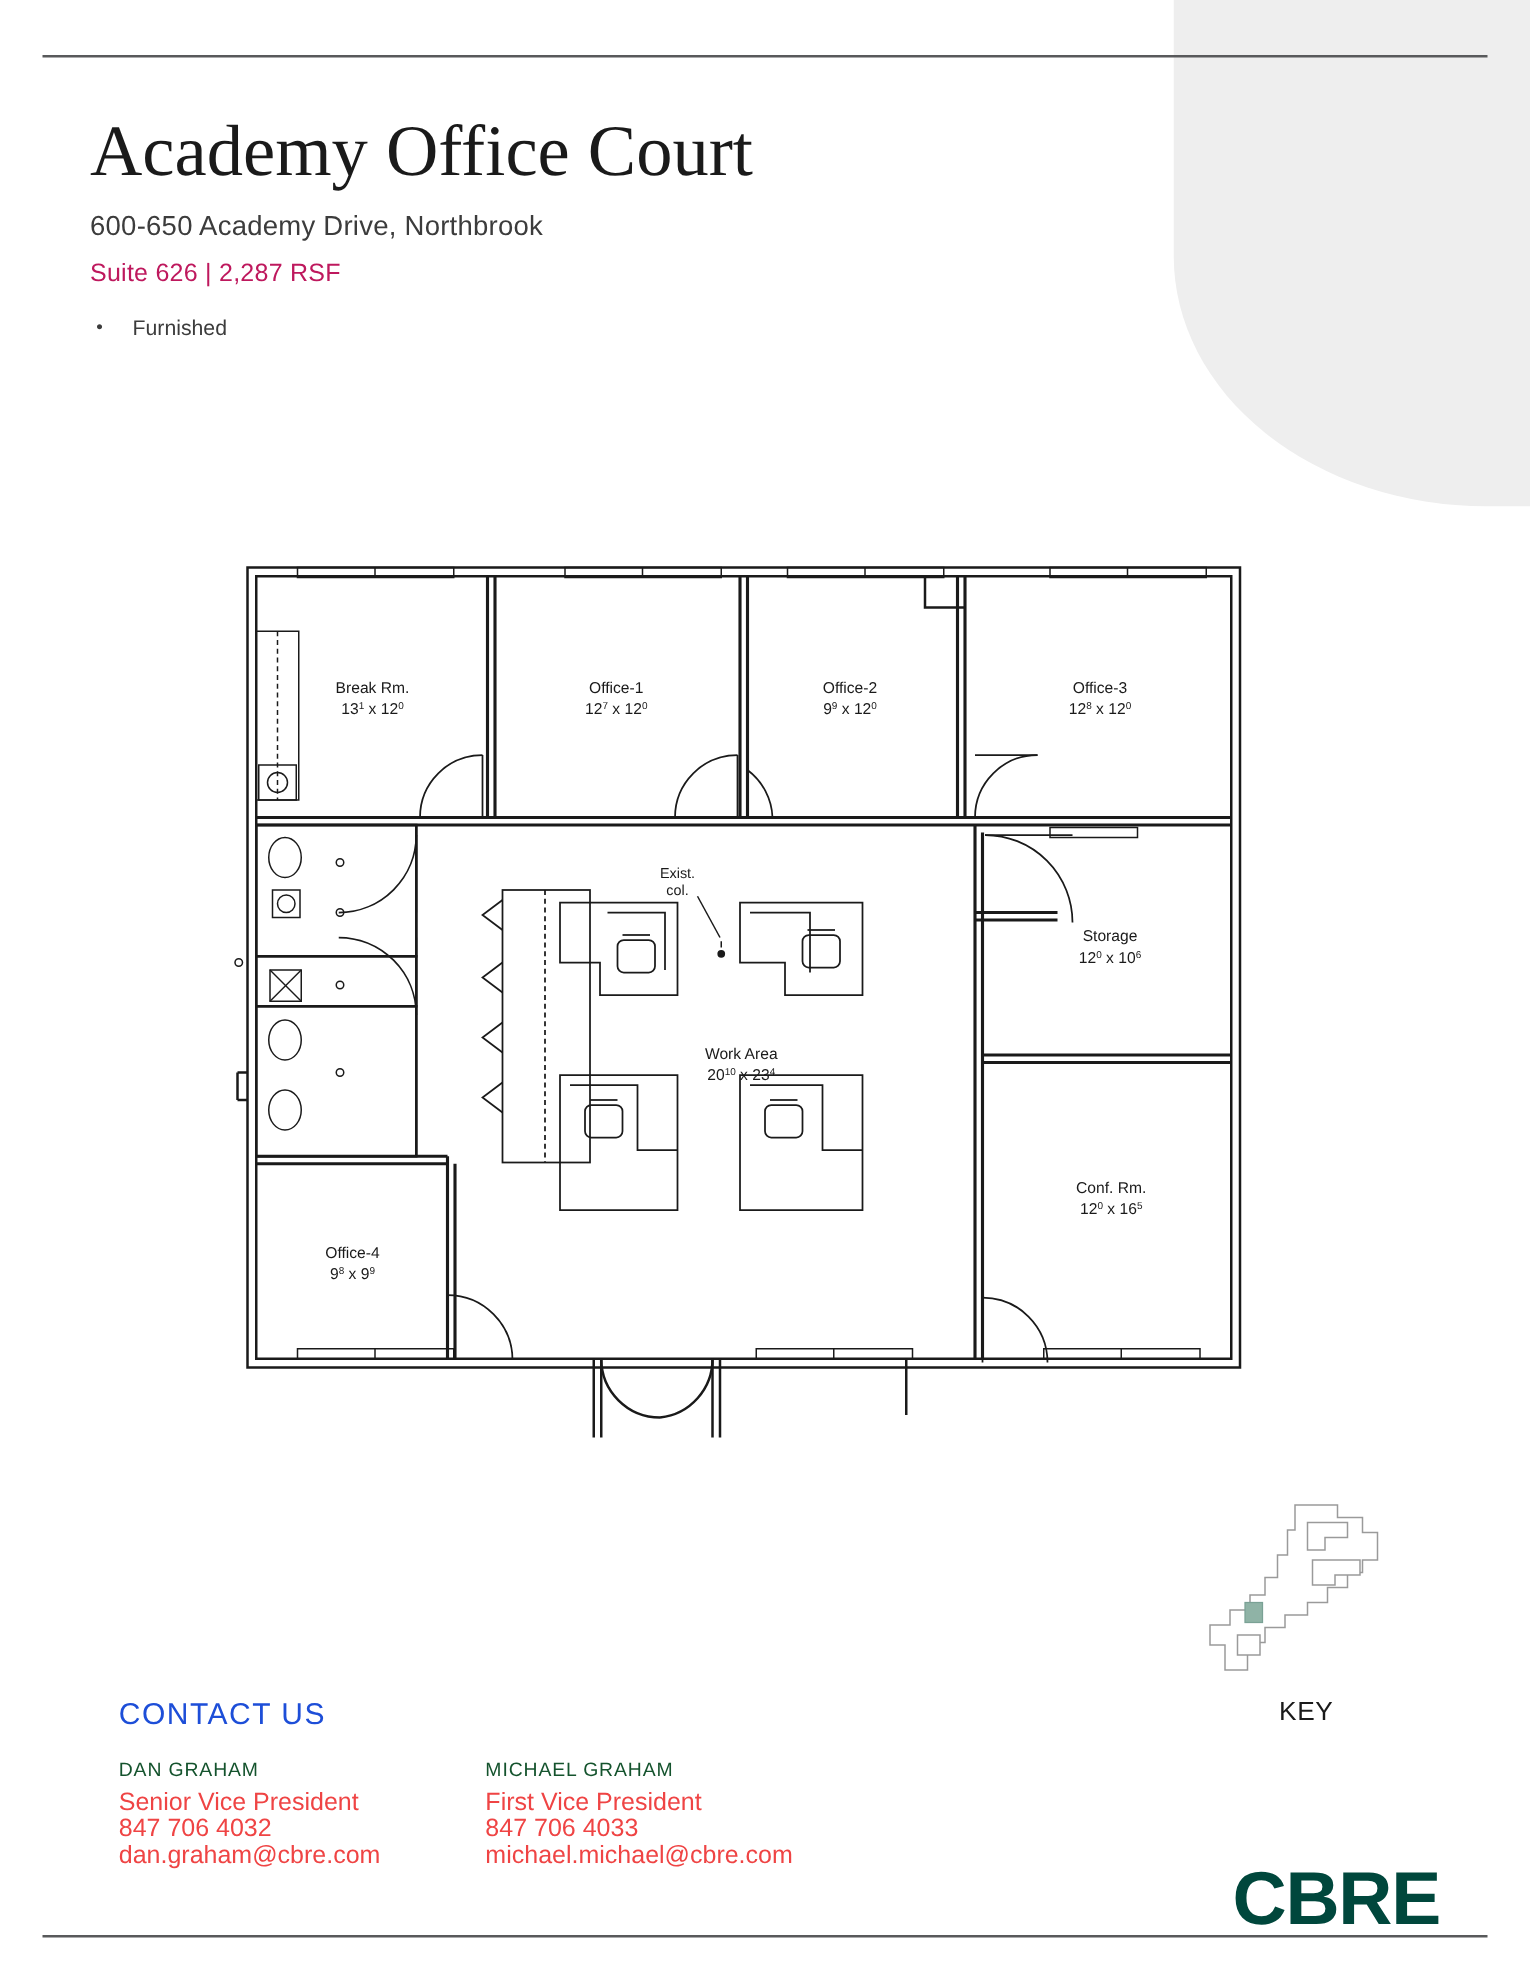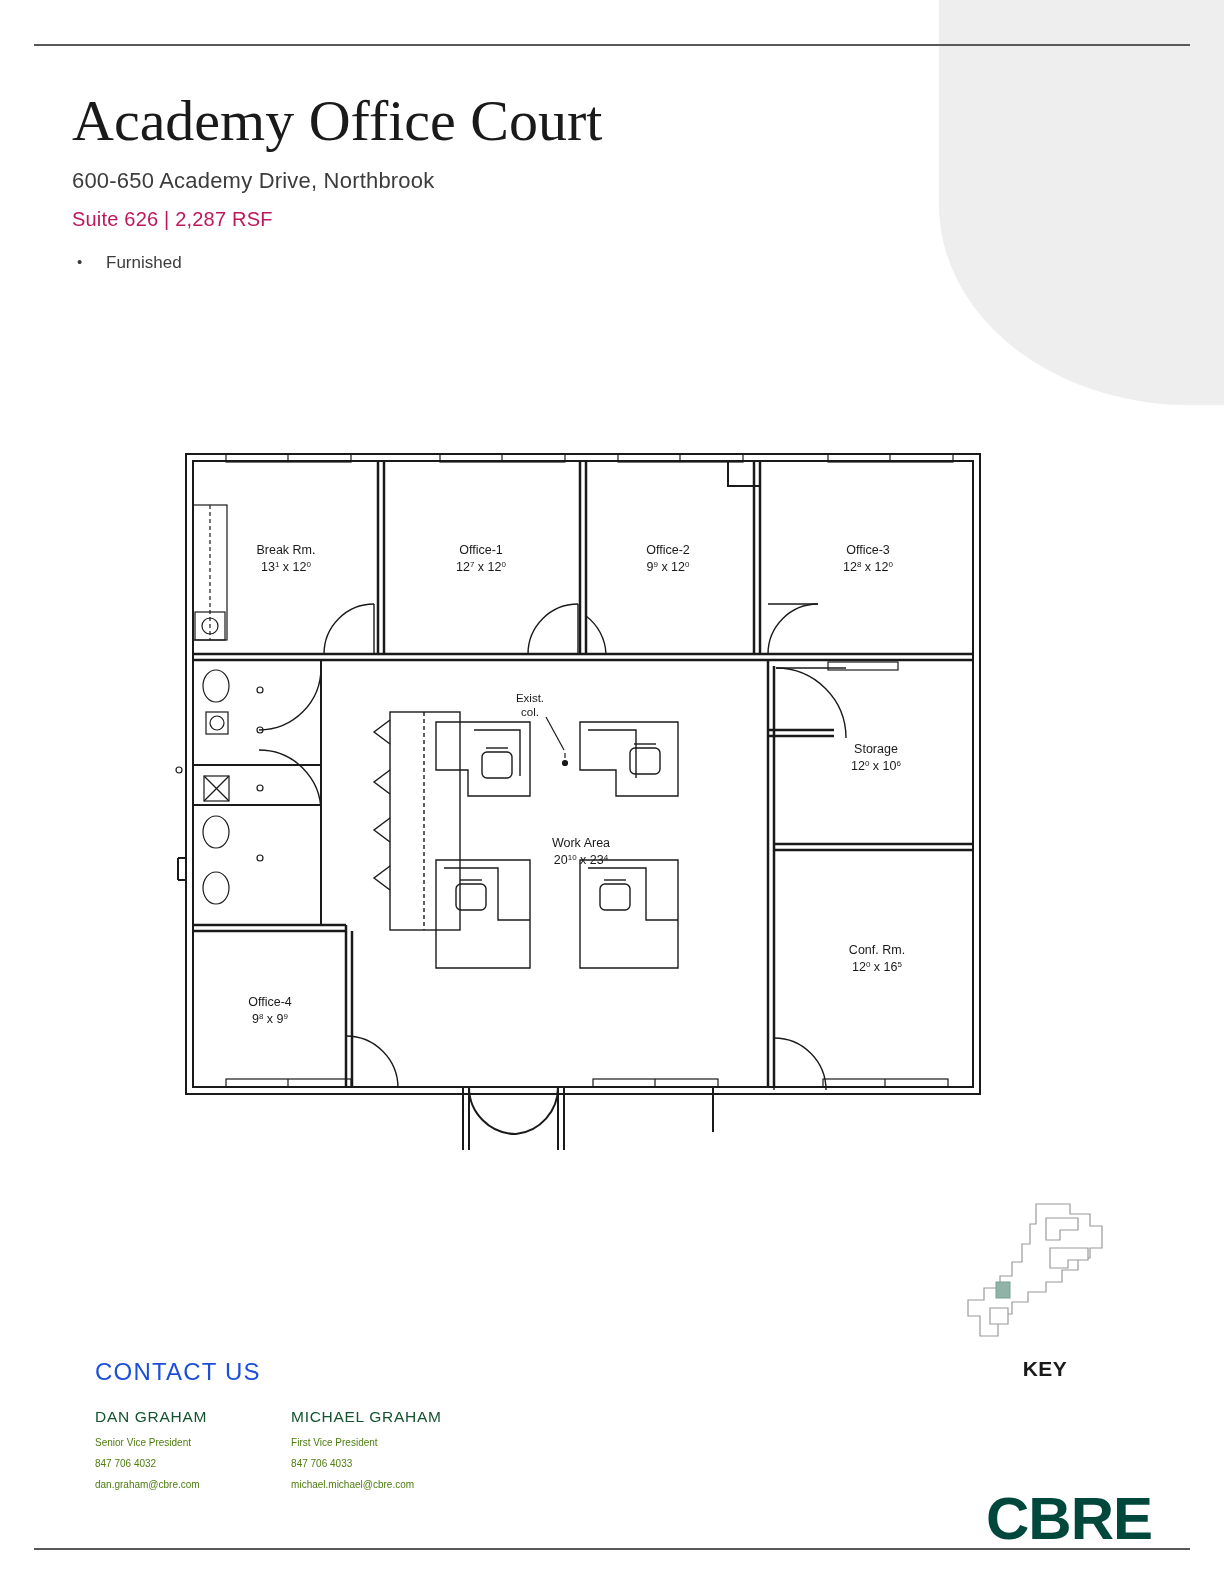--- a/index.html
+++ b/index.html
@@ -78,40 +78,40 @@
     content: "\2022";
     position: absolute;
     left: 5px;
     top: -1px;
     font-size: 15px;
     color: #3c3c3c;
   }
   
   .plan-wrap {
     position: absolute;
-    left: 168px;
+    left: 180px;
     top: 440px;
     width: 830px;
     height: 730px;
     z-index: 2;
   }
   .plan-wrap svg { display: block; }
   
   .key-block {
     position: absolute;
     left: 950px;
     top: 1196px;
     width: 190px;
     height: 190px;
     z-index: 2;
     text-align: center;
   }
   .key-label {
     font-size: 21px;
-    font-weight: bold;
+    font-weight: normal;
     color: #1a1a1a;
     letter-spacing: .5px;
     margin-top: 2px;
   }
   
   .contact { position: absolute; left: 95px; top: 1358px; z-index: 4; }
   .contact-head {
     font-size: 24px;
     color: #1d4ed8;
     letter-spacing: 1.2px;
@@ -119,22 +119,22 @@
     margin: 0 0 22px 0;
   }
   .contacts { display: flex; gap: 84px; }
   .person-name {
     font-size: 15.5px;
     color: #14532d;
     letter-spacing: .7px;
     margin-bottom: 6px;
   }
   .person-line {
-    font-size: 10px;
-    color: #4d7c0f;
+    font-size: 20px;
+    color: #ef4444;
     line-height: 21px;
   }
   
   .cbre {
     position: absolute;
     right: 72px;
     top: 1484px;
     font-family: "Liberation Sans", sans-serif;
     font-size: 60px;
     font-weight: bold;

